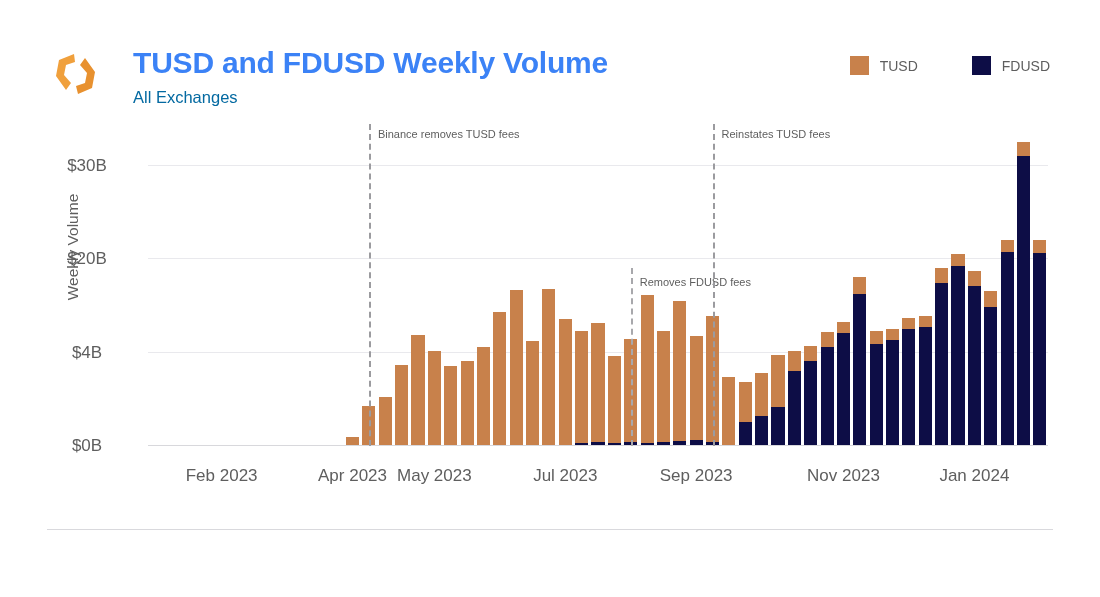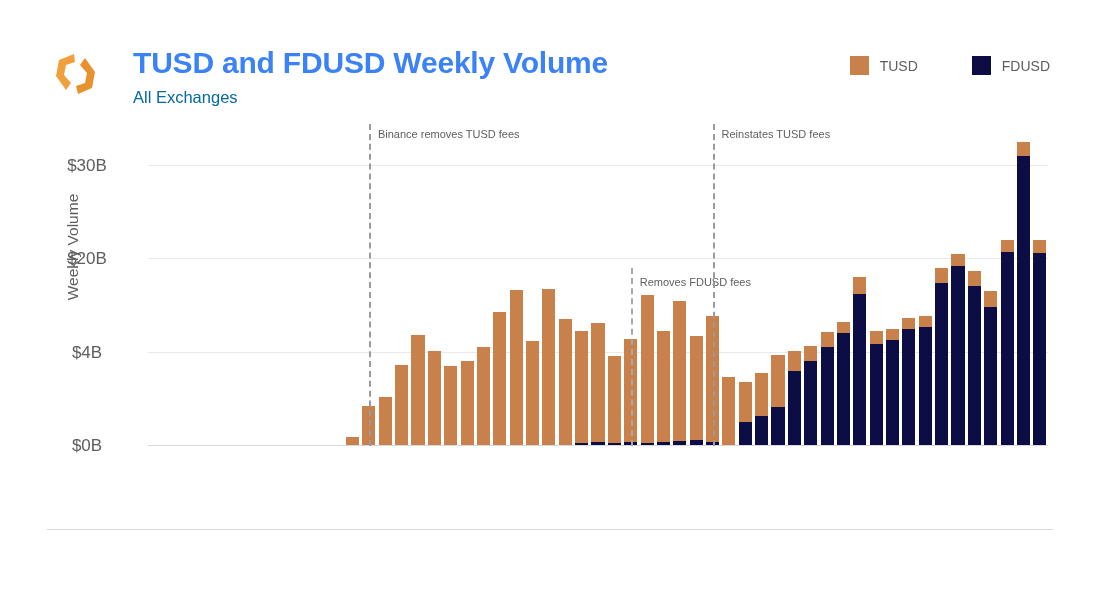--- a/index.html
+++ b/index.html
@@ -286,16 +286,25 @@
         </div>
       </div>
     <div id="annotations">
         <div class="vline" style="left: 368.909px;"></div>
         <div class="anno" style="left: 377.909px; top: 128px;">Binance removes TUSD fees</div>
         <div class="vline short" style="left: 630.727px;"></div>
         <div class="anno" style="left: 639.727px; top: 276px;">Removes FDUSD fees</div>
         <div class="vline" style="left: 712.545px;"></div>
         <div class="anno" style="left: 721.545px; top: 128px;">Reinstates TUSD fees</div>
       </div>
+    <div class="x-ticks" id="x-ticks">
+        <div class="x-tick" style="left: 73.6364px;">Feb 2023</div>
+        <div class="x-tick" style="left: 204.545px;">Apr 2023</div>
+        <div class="x-tick" style="left: 286.364px;">May 2023</div>
+        <div class="x-tick" style="left: 417.273px;">Jul 2023</div>
+        <div class="x-tick" style="left: 548.182px;">Sep 2023</div>
+        <div class="x-tick" style="left: 695.455px;">Nov 2023</div>
+        <div class="x-tick" style="left: 826.364px;">Jan 2024</div>
+      </div>
   </div>
 
   <div class="footer-rule"></div>
 </div>
 
 </body></html>

